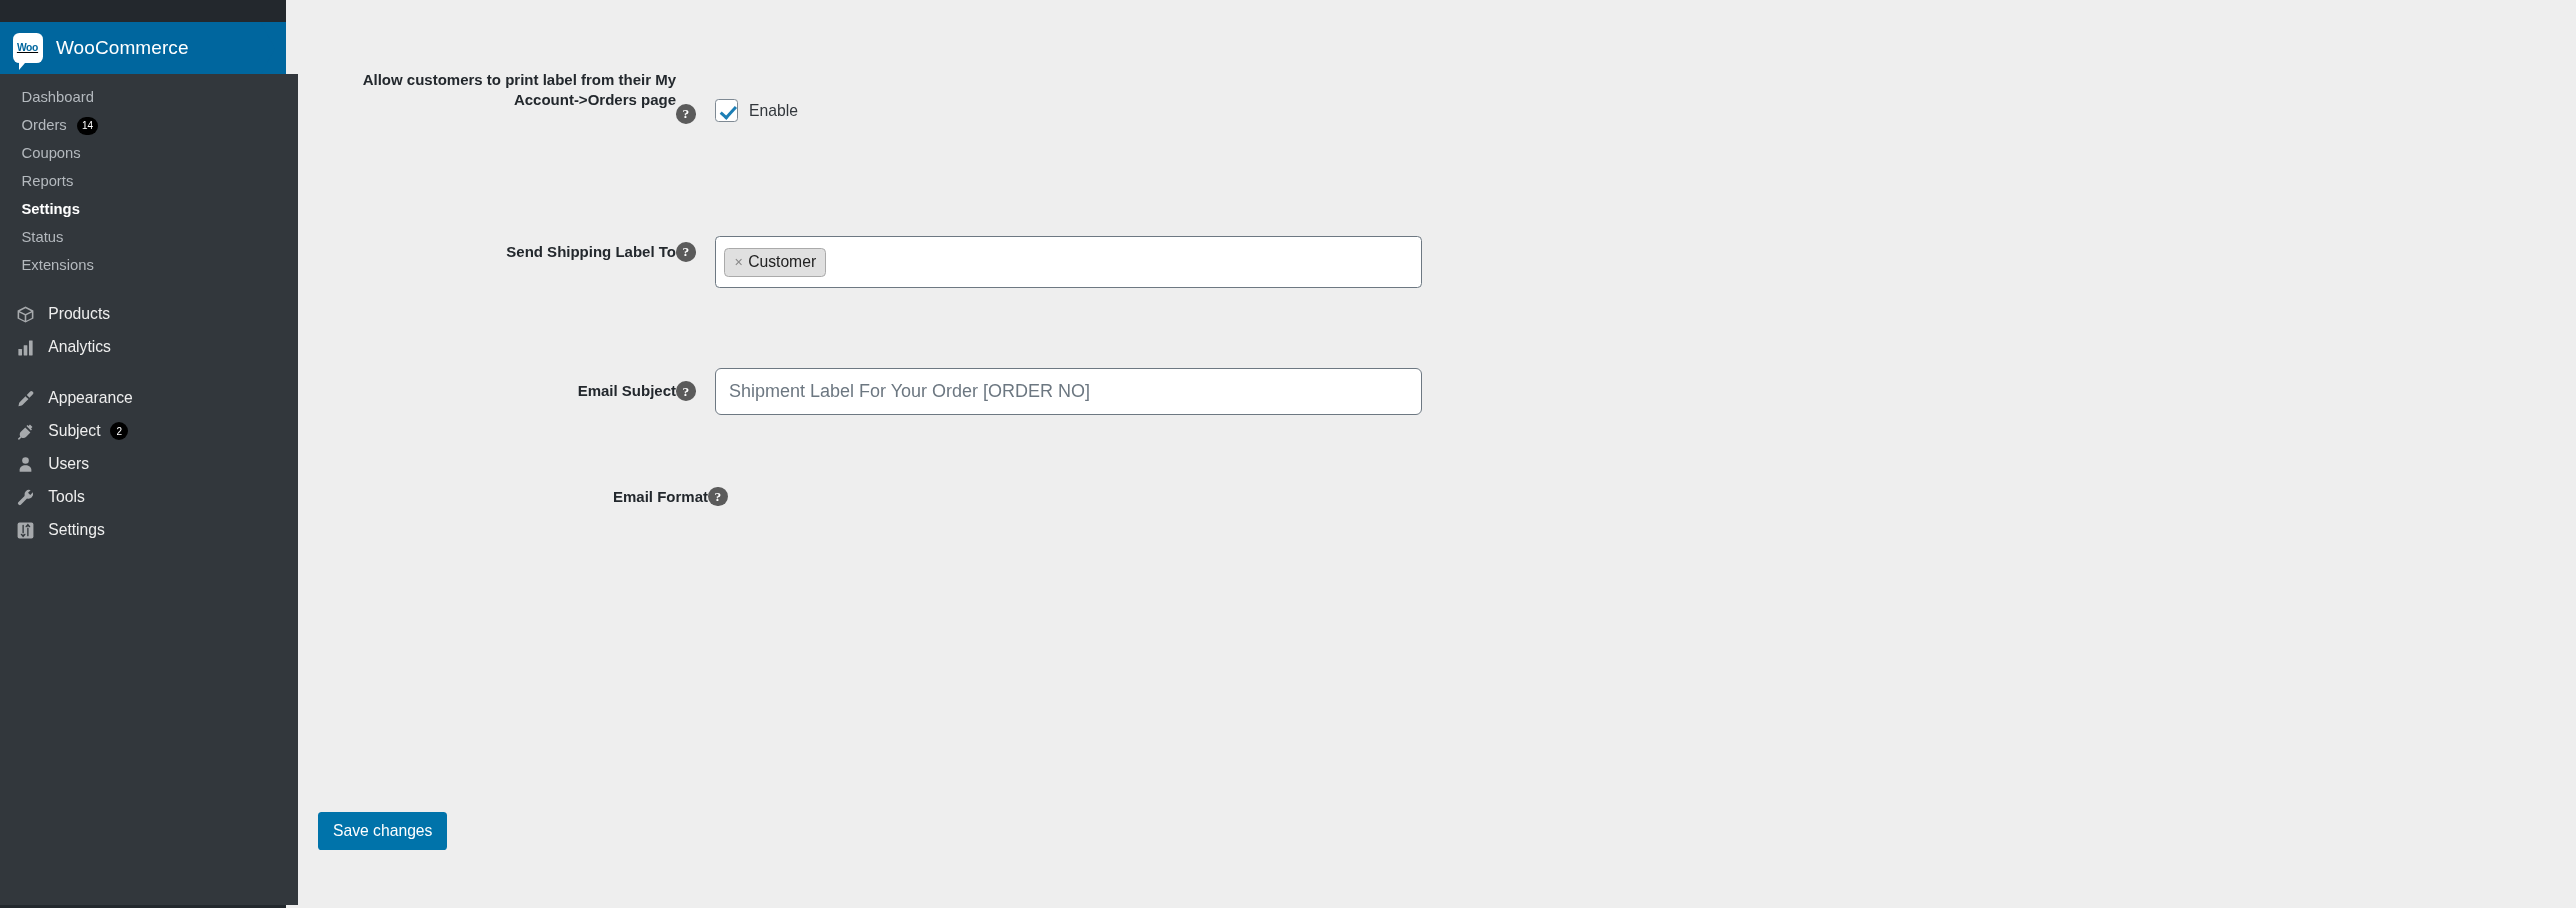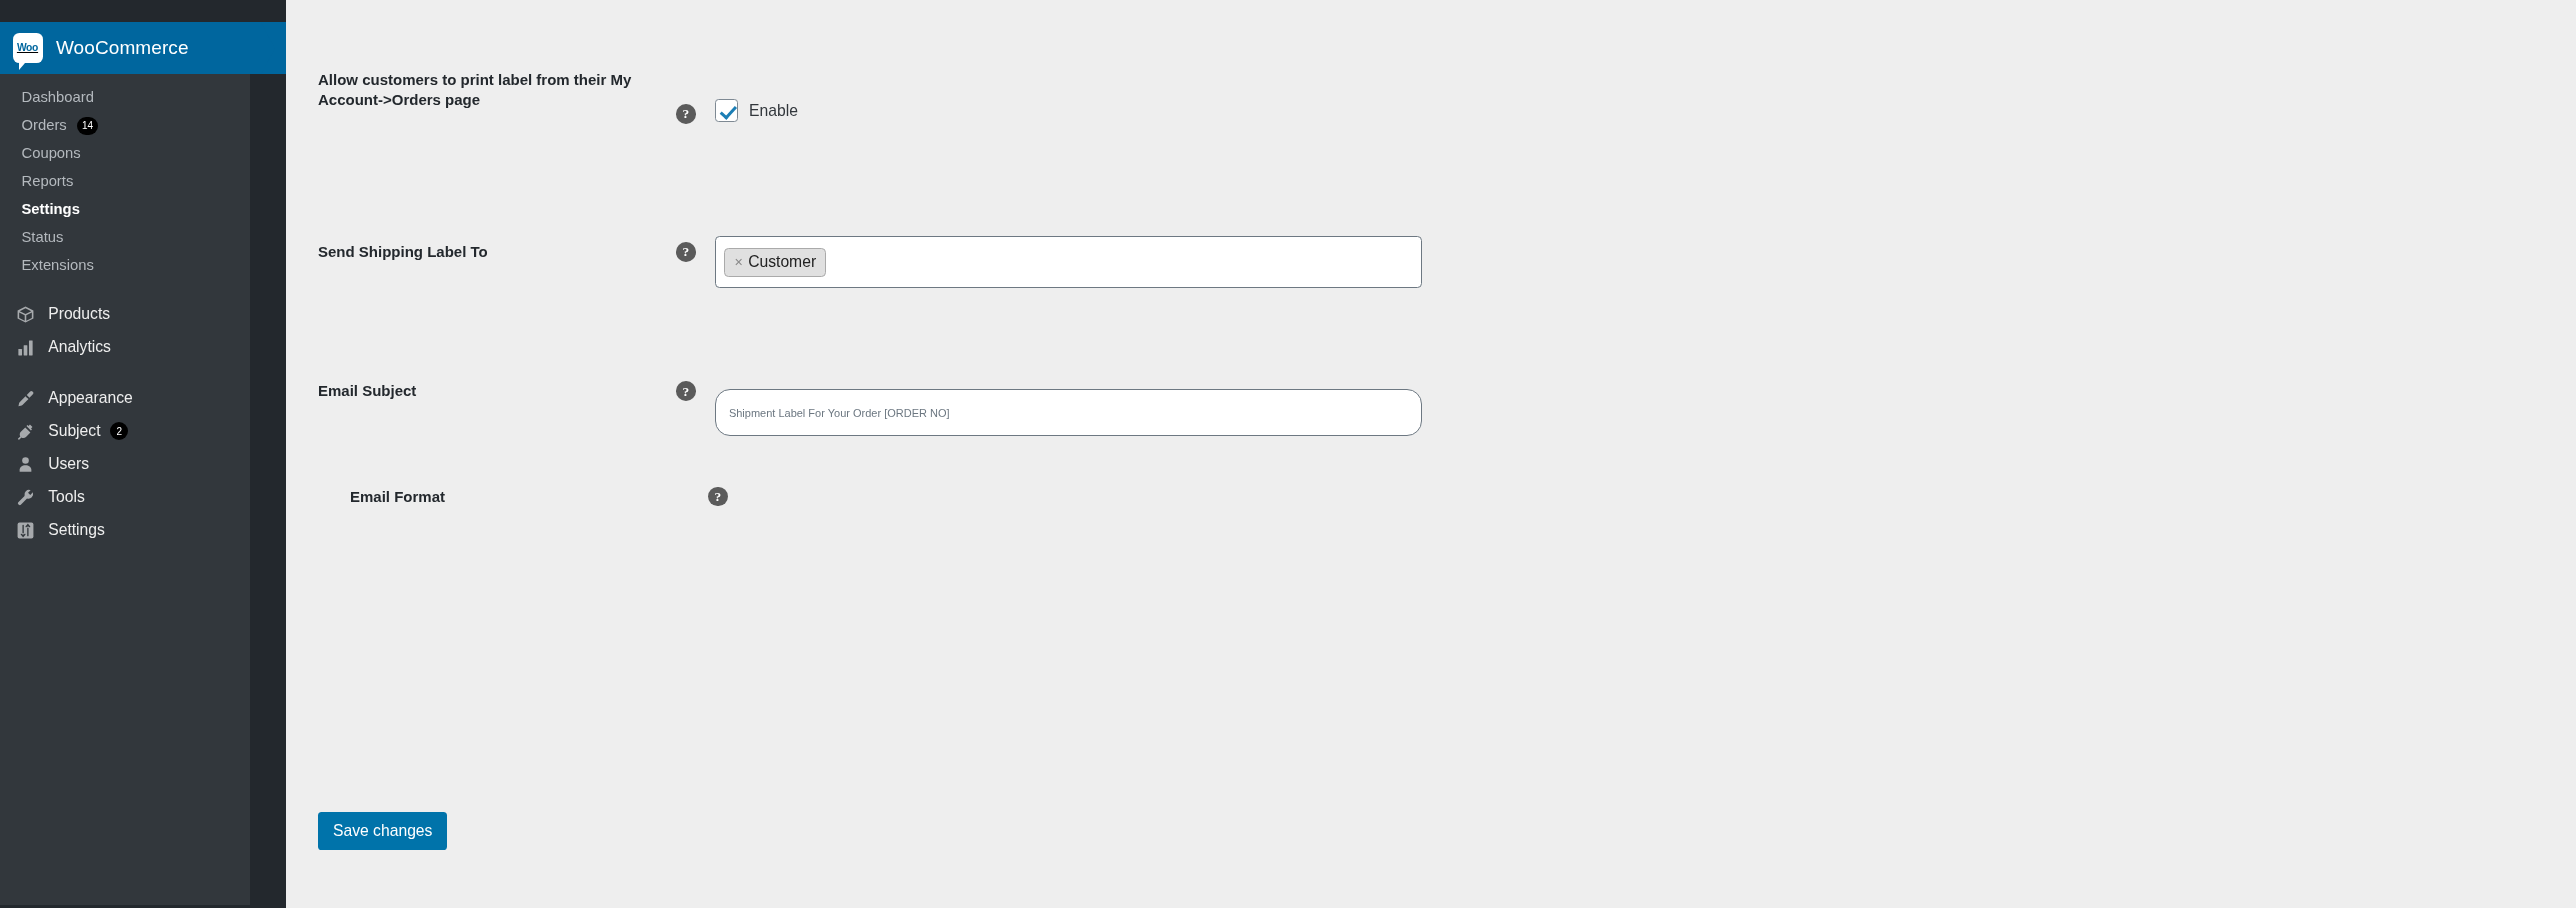--- a/index.html
+++ b/index.html
@@ -87,21 +87,21 @@
     margin-left: 13.4px;
     font-weight: 400;
     letter-spacing: 0.1px;
     white-space: nowrap;
   }
 
   #sidebar-body {
     position: absolute;
     left: 0;
     top: 74px;
-    width: 250px;
+    width: 298px;
     bottom: 3px;
     background: #32373c;
   }
   .nav-item {
     display: flex;
     align-items: center;
     height: 28px;
     padding-left: 21.5px;
     box-sizing: border-box;
     color: #b4b9be;
@@ -166,20 +166,21 @@
     display: flex;
     align-items: flex-start;
   }
   .row-label {
     color: #23282d;
     font-size: 15px;
     font-weight: bold;
     line-height: 1.35;
     width: 358px;
     flex: 0 0 358px;
+    text-align: right;
   }
   .help-icon {
     width: 19.7px;
     height: 19.7px;
     border-radius: 50%;
     background: #5b5b5b;
     color: #ffffff;
     font-size: 13.4px;
     font-weight: bold;
     display: flex;
@@ -224,32 +225,31 @@
     font-size: 15.7px;
     color: #32373c;
     white-space: nowrap;
   }
 
   
   .text-input {
     width: 707px;
     height: 47px;
     border: 0.9px solid #6d7882;
-    border-radius: 15px;
+    border-radius: 6px;
     background: #ffffff;
     box-sizing: border-box;
     display: flex;
     align-items: center;
     padding: 0 12.5px;
-    font-size: 11px;
+    font-size: 18px;
     color: #6c7781;
     overflow: hidden;
     white-space: nowrap;
     cursor: text;
-    margin-top: 21px;
   }
 
   
   .token-input {
     width: 707px;
     height: 52px;
     border: 0.9px solid #6d7882;
     border-radius: 4.5px;
     background: #ffffff;
     box-sizing: border-box;

